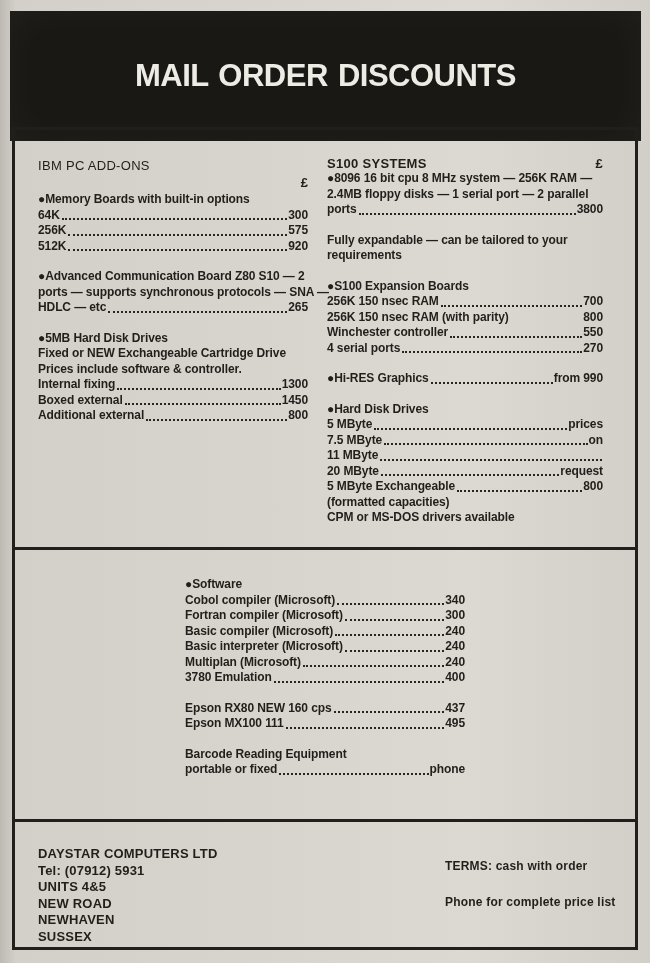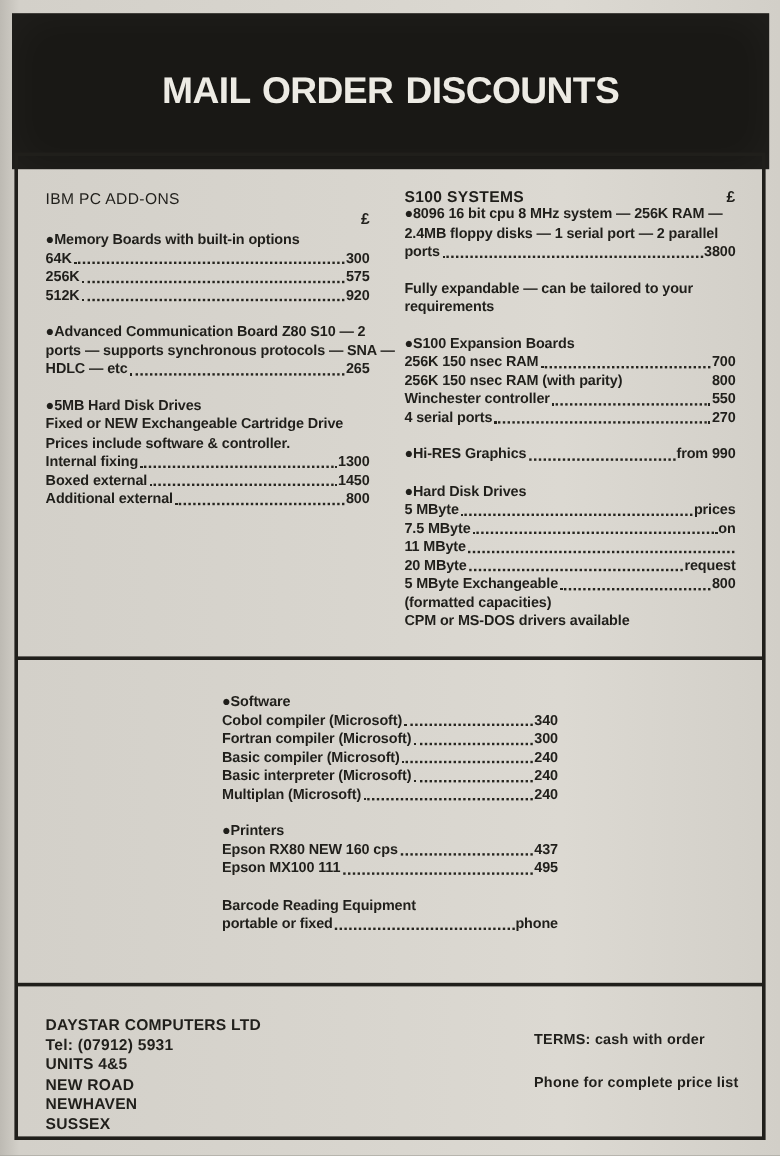--- a/index.html
+++ b/index.html
@@ -18,21 +18,21 @@
   }
   .main {
     position:absolute; left:12px; top:127px; width:620px; height:817px;
     border:3px solid #201f1b;
   }
   .sec1 { height:417px; display:flex; }
   .sec2 { height:269px; border-top:3px solid #201f1b; }
   .sec3 { height:122px; border-top:3px solid #201f1b; position:relative; }
 
   .col-left  { margin:28px 0 0 23px; width:270px; }
-  .col-right { margin:26px 0 0 29px; width:276px; }
+  .col-right { margin:26px 0 0 19px; width:276px; }
 
   .col-head { font-size:13px; font-weight:normal; letter-spacing:0.3px; line-height:15px; }
   .col-head-row { display:flex; justify-content:space-between; font-size:13px; font-weight:bold; letter-spacing:0.3px; line-height:15px; }
   .currency-line { text-align:right; font-size:13px; font-weight:bold; line-height:15px; margin:2px 0 2px 0; }
 
   .txt, .row { font-size:12px; font-weight:bold; line-height:15.5px; height:15.5px; letter-spacing:-0.1px; }
   .txt { white-space:nowrap; }
   .row { display:flex; }
   .lab { white-space:nowrap; }
   .val { white-space:nowrap; }
@@ -208,22 +208,26 @@
           <div class="row">
             <span class="lab">Basic interpreter (Microsoft)</span>
             <span class="dots"></span>
             <span class="val">240</span>
           </div>
           <div class="row">
             <span class="lab">Multiplan (Microsoft)</span>
             <span class="dots"></span>
             <span class="val">240</span>
           </div>
+          <div class="row">
+            <span class="lab">3780 Emulation</span>
+            <span class="dots"></span>
+            <span class="val">400</span>
+          </div>
           <div class="gap"></div>
-          <div class="txt">●Printers</div>
           <div class="row">
             <span class="lab">Epson RX80 NEW 160 cps</span>
             <span class="dots"></span>
             <span class="val">437</span>
           </div>
           <div class="row">
             <span class="lab">Epson MX100 111</span>
             <span class="dots"></span>
             <span class="val">495</span>
           </div>

